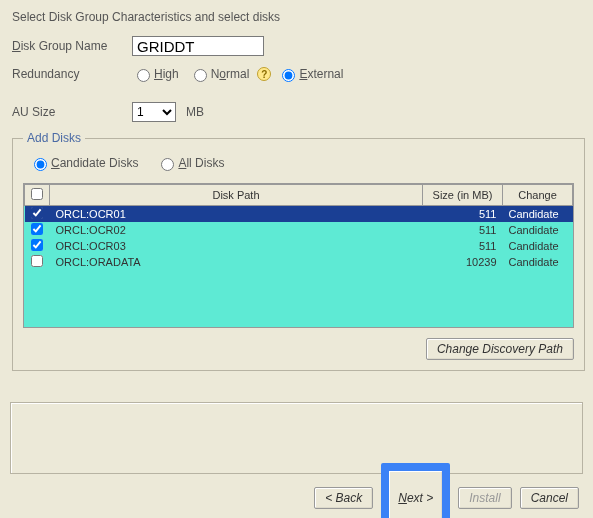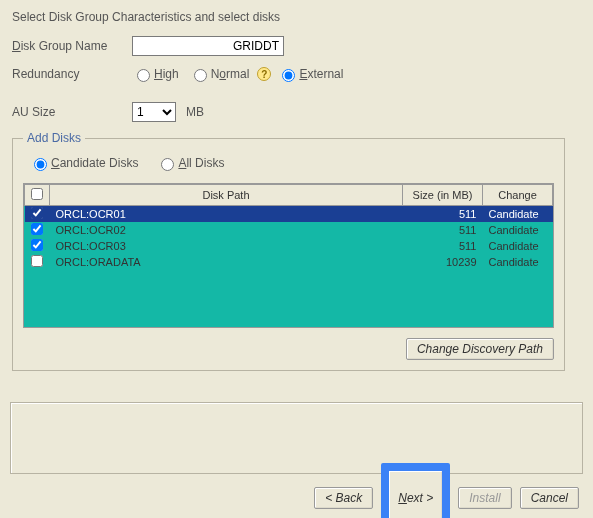--- a/index.html
+++ b/index.html
@@ -7,33 +7,32 @@
     margin: 0;
     font-family: Arial, sans-serif;
     font-size: 12px;
     background: #ece9d8;
     color: #333;
     width: 593px;
     height: 518px;
     position: relative;
     overflow: hidden;
   }
-  .page { padding: 10px 28px 0 12px; }
+  .page { padding: 10px 8px 0 12px; }
   .title { font-size: 12px; margin-bottom: 12px; color: #555; }
   .row { display: flex; align-items: center; margin-bottom: 10px; }
   .label { width: 120px; color: #555; }
   .underline { text-decoration: underline; }
   input[type="text"].tf {
-    width: 152px;
+    width: 132px;
     height: 20px;
     border: 1px solid #7a7a7a;
     background: #fff;
     padding: 1px 4px;
-    font-size: 12px;
-    text-align: right;
+    font-size: 15px;
   }
   .radio-wrap { display: inline-flex; align-items: center; margin-right: 10px; color: #555; }
   .radio-wrap input { margin-right: 4px; }
   .help-icon {
     width: 14px; height: 14px;
     border-radius: 50%;
     background: #ffe88a;
     border: 1px solid #c0a030;
     color: #8a6b00;
     font-size: 10px;
@@ -62,21 +61,21 @@
     top: -8px;
     left: 10px;
     background: #ece9d8;
     padding: 0 4px;
     color: #4a6aa5;
     font-size: 12px;
   }
   .filter-row { margin: 2px 0 12px 6px; display: flex; align-items: center; }
   .table-wrap {
     border: 1px solid #999;
-    background: #14b8a6;
+    background: #5eead4;
     height: 145px;
     overflow: hidden;
   }
   table.disks {
     width: 100%;
     border-collapse: collapse;
     font-size: 11px;
   }
   table.disks th {
     background: #ece9d8;

